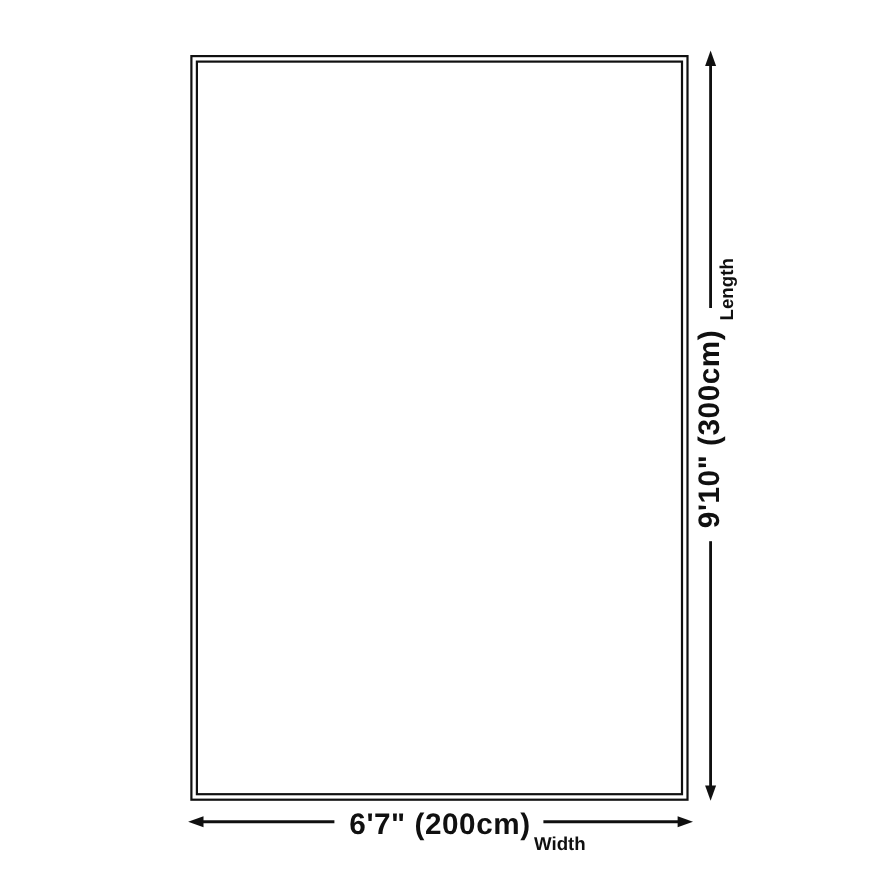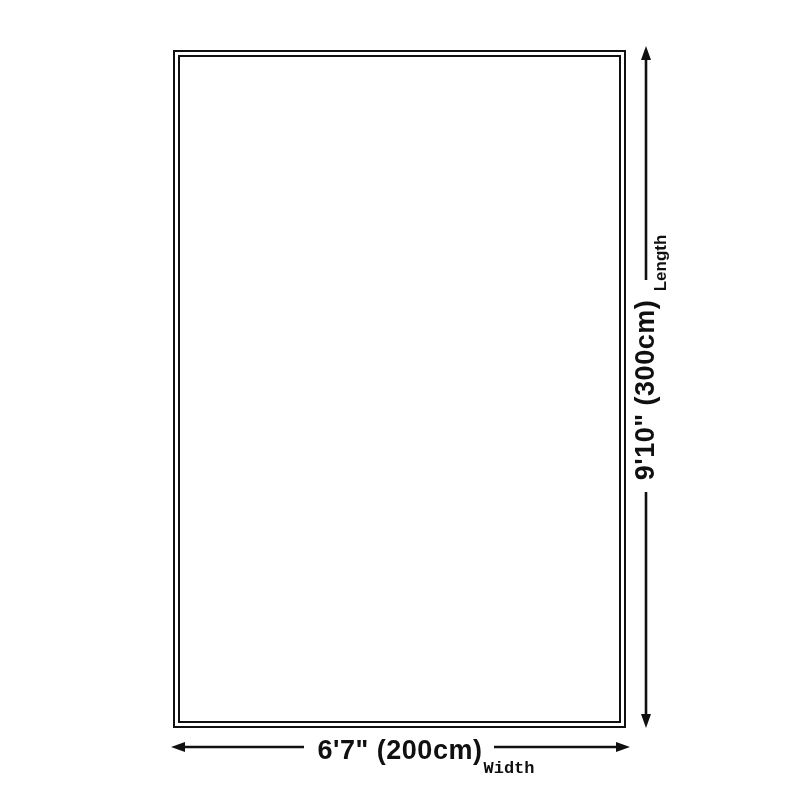--- a/index.html
+++ b/index.html
@@ -89,15 +89,15 @@
     <polygon points="171,747 185,742 185,752" fill="#101010"></polygon>
     <line x1="182" y1="747" x2="304" y2="747" stroke="#101010"></line>
     <line x1="494" y1="747" x2="619" y2="747" stroke="#101010"></line>
     <polygon points="630,747 616,742 616,752" fill="#101010"></polygon>
   </svg>
 
   <div class="dim-value rot" style="left:645px; top:390px;">9'10" (300cm)</div>
   <div class="dim-label rot" style="left:661px; top:263px;">Length</div>
 
   <div class="dim-value" style="left:400px; top:750px;">6'7" (200cm)</div>
-  <div class="dim-label" style="left:509px; top:768px;font-family:Liberation Mono, monospace;">Width</div>
+  <div class="dim-label" style="left:509px; top:768px;">Width</div>
 
 </div>
 
 </body></html>

